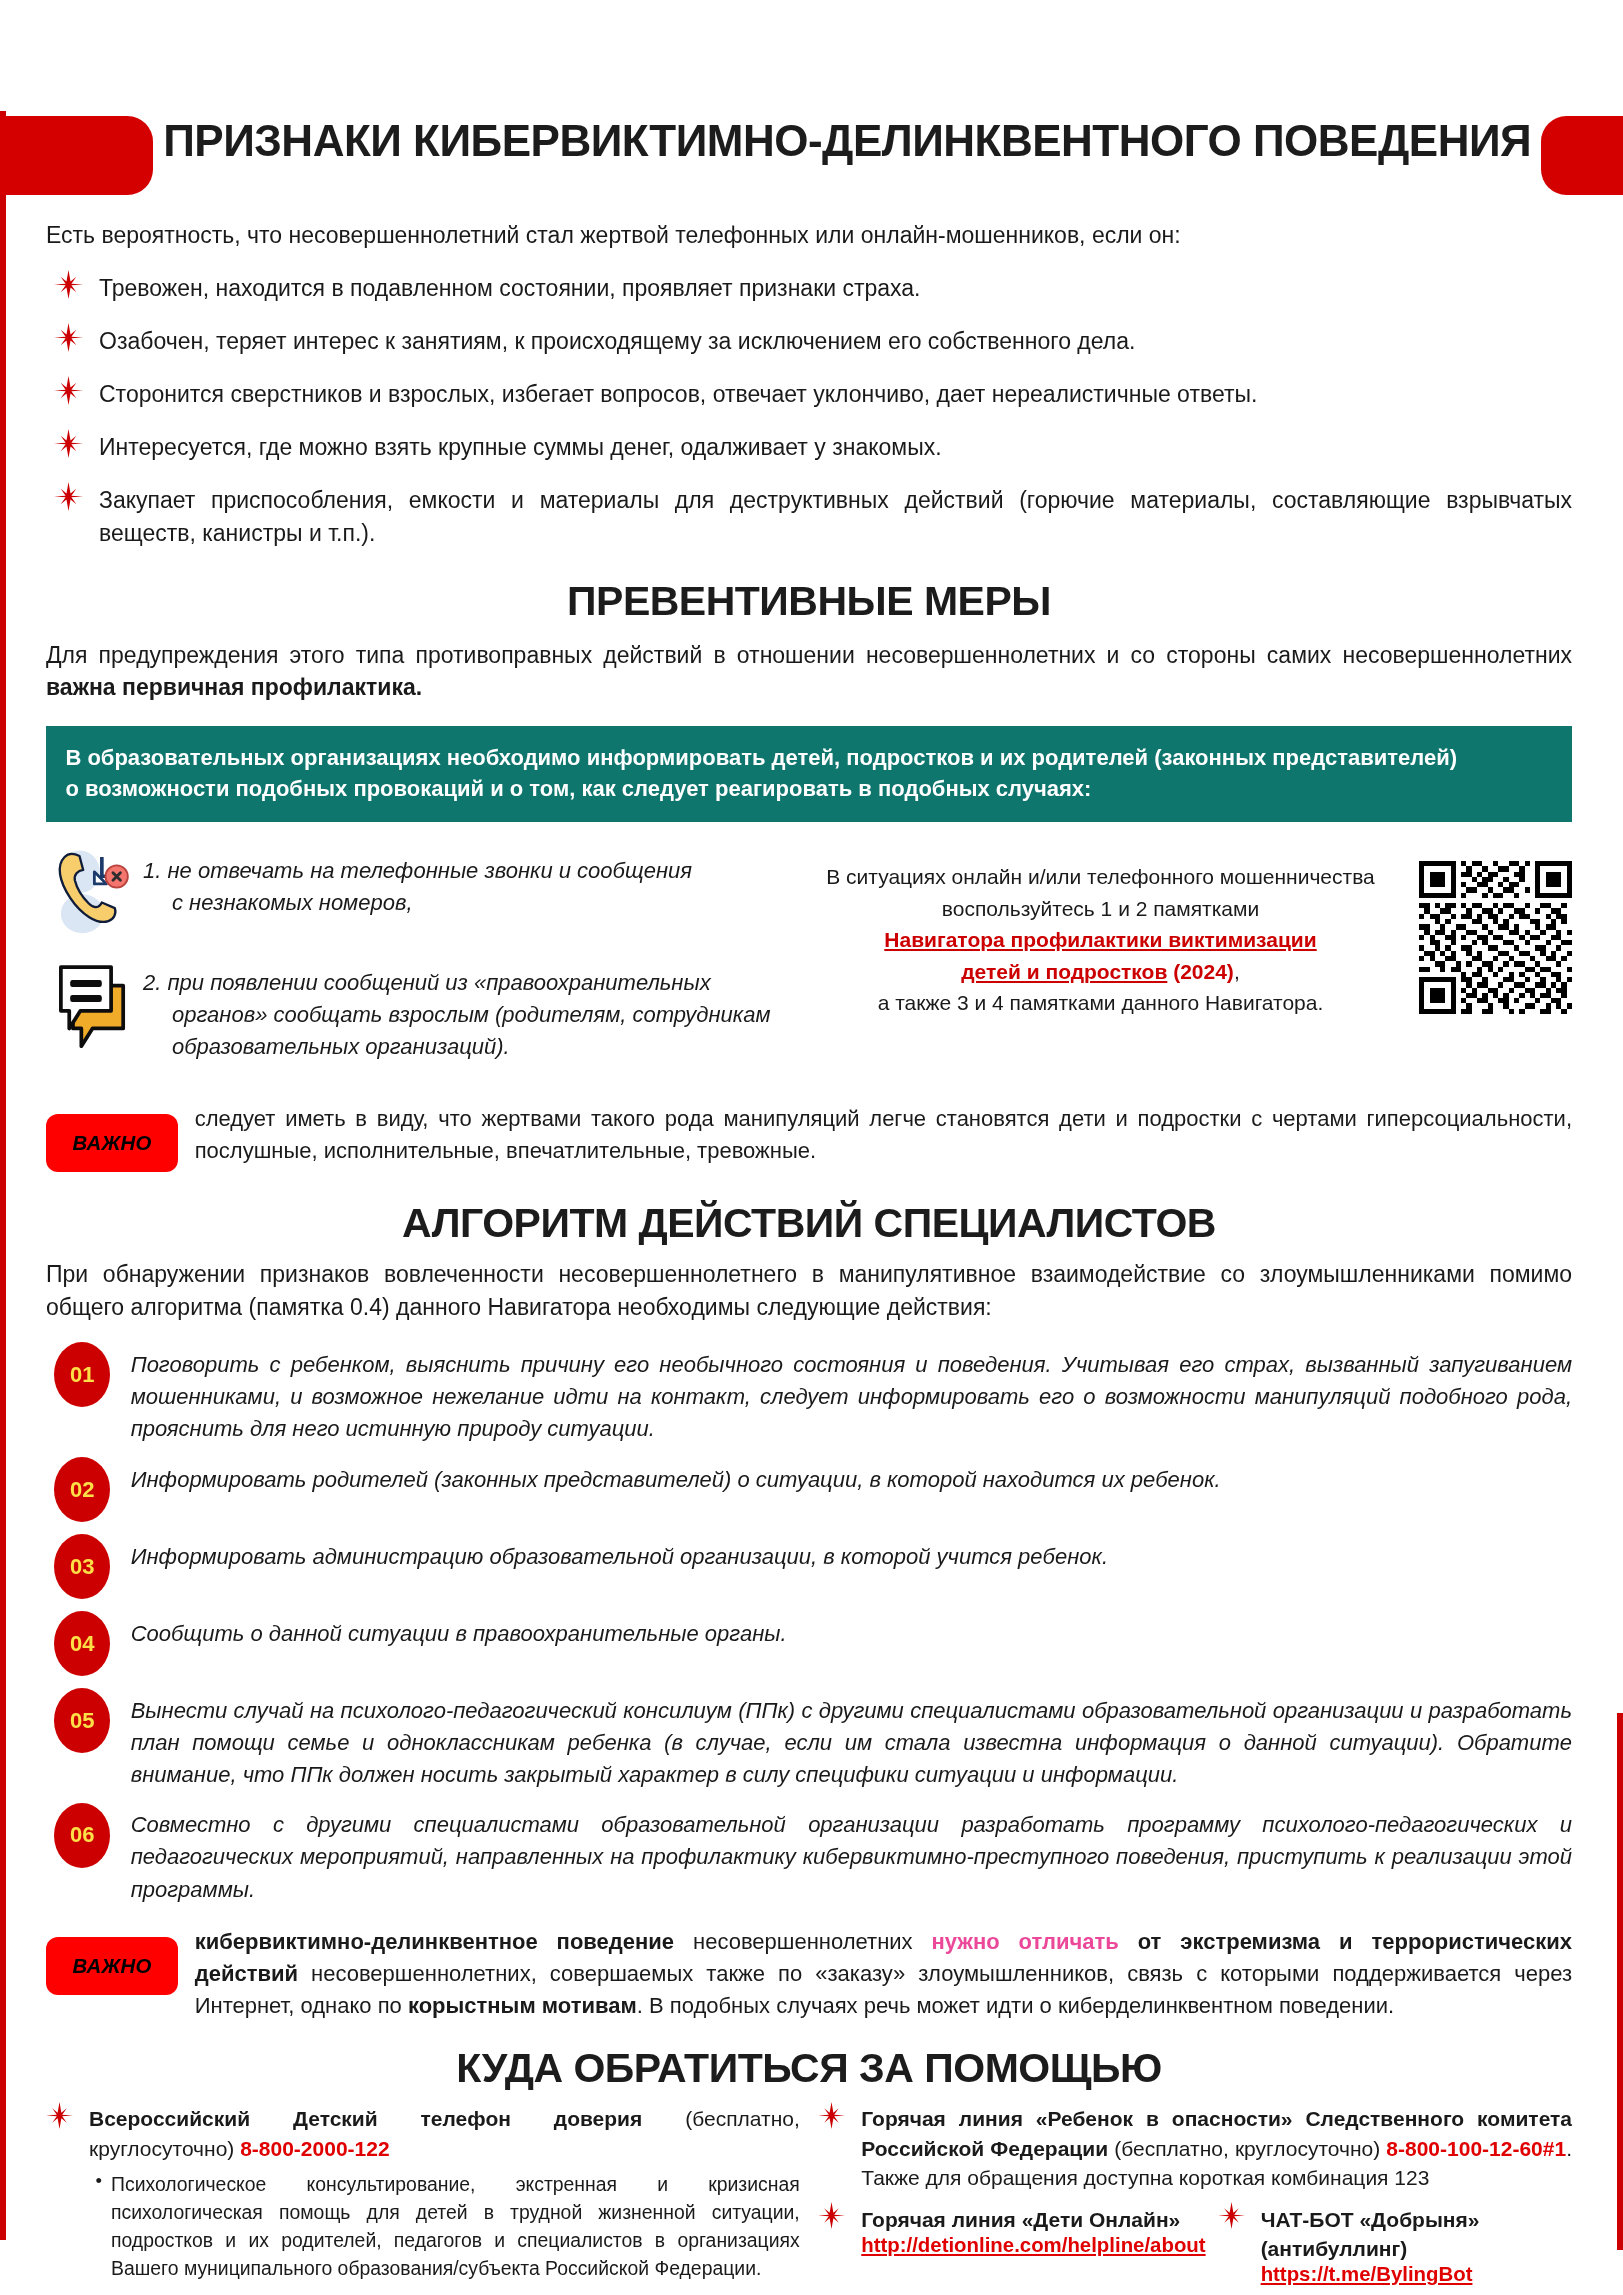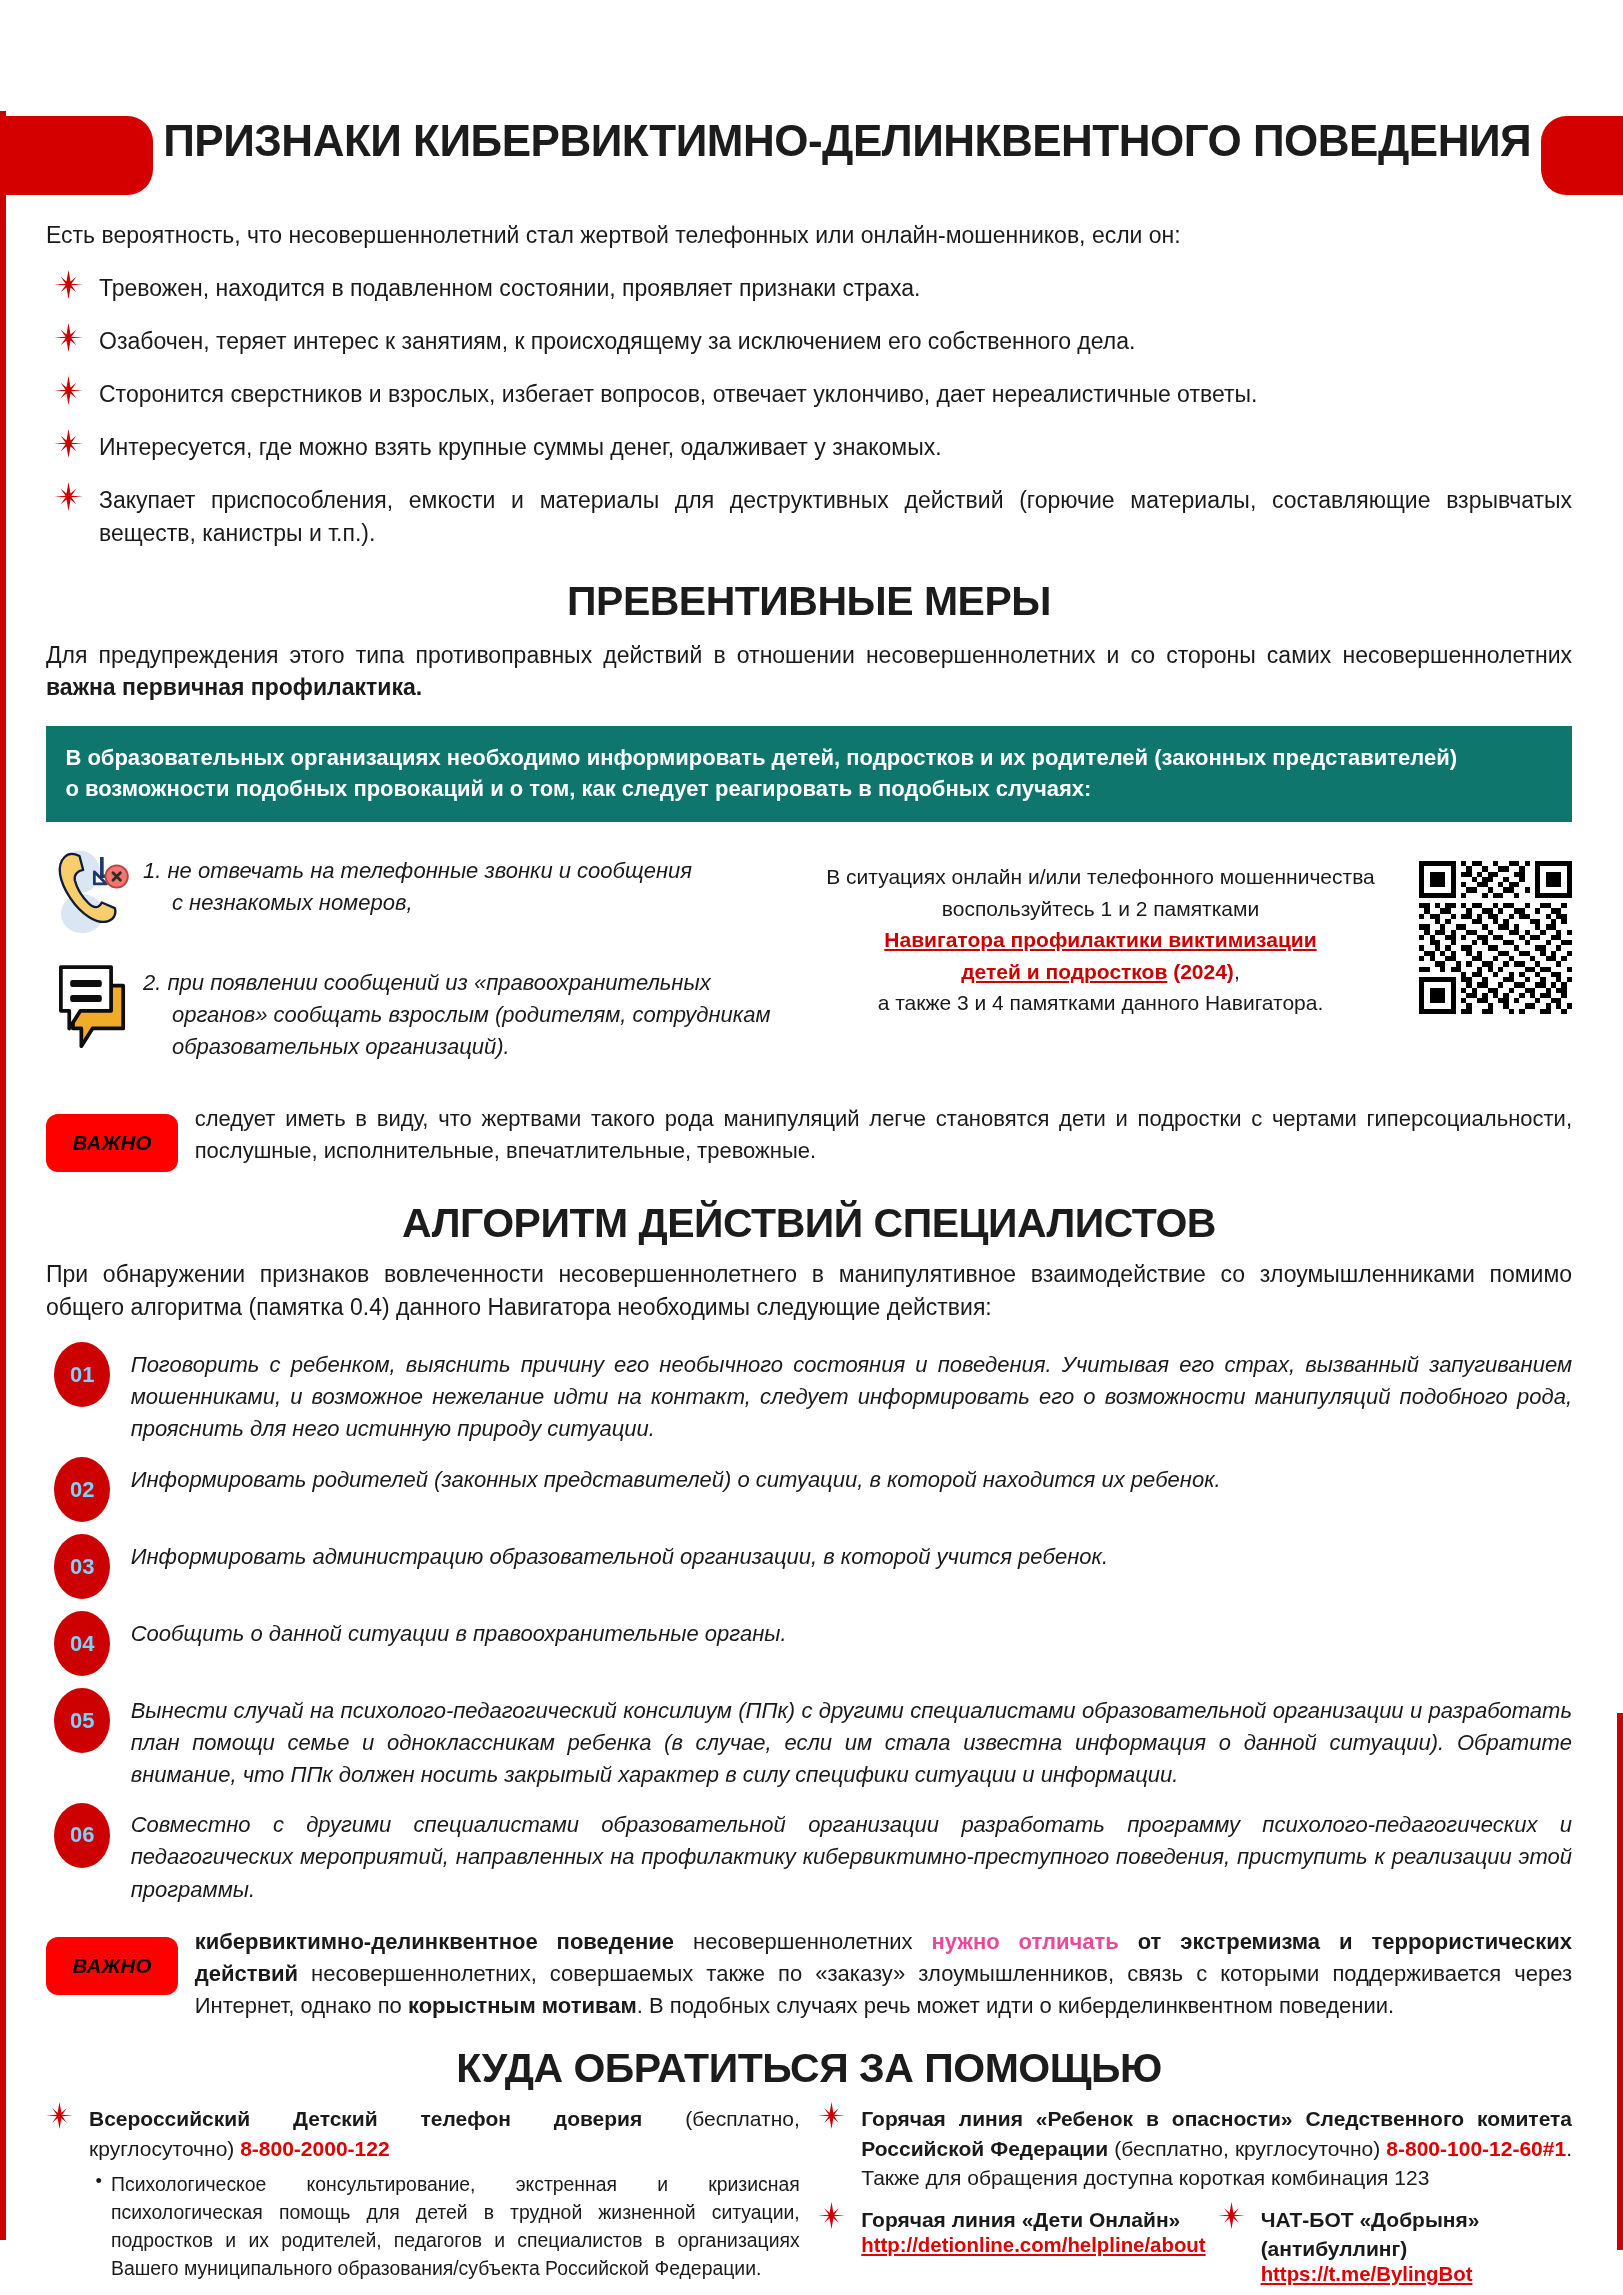--- a/index.html
+++ b/index.html
@@ -184,21 +184,21 @@
   .step{
     display:flex;
     align-items:flex-start;
     margin-bottom:12px;
   }
   .step-badge{
     flex:0 0 56px;
     height:65px;
     background:#cc0000;
     border-radius:50%/50%;
-    color:#7dd3fc;
+    color:#fde047;
     font-size:22px;
     font-weight:bold;
     display:flex;
     align-items:center;
     justify-content:center;
     margin-left:8.3px;
   }
   .step-text{
     flex:1 1 auto;
     padding-left:20.4px;

